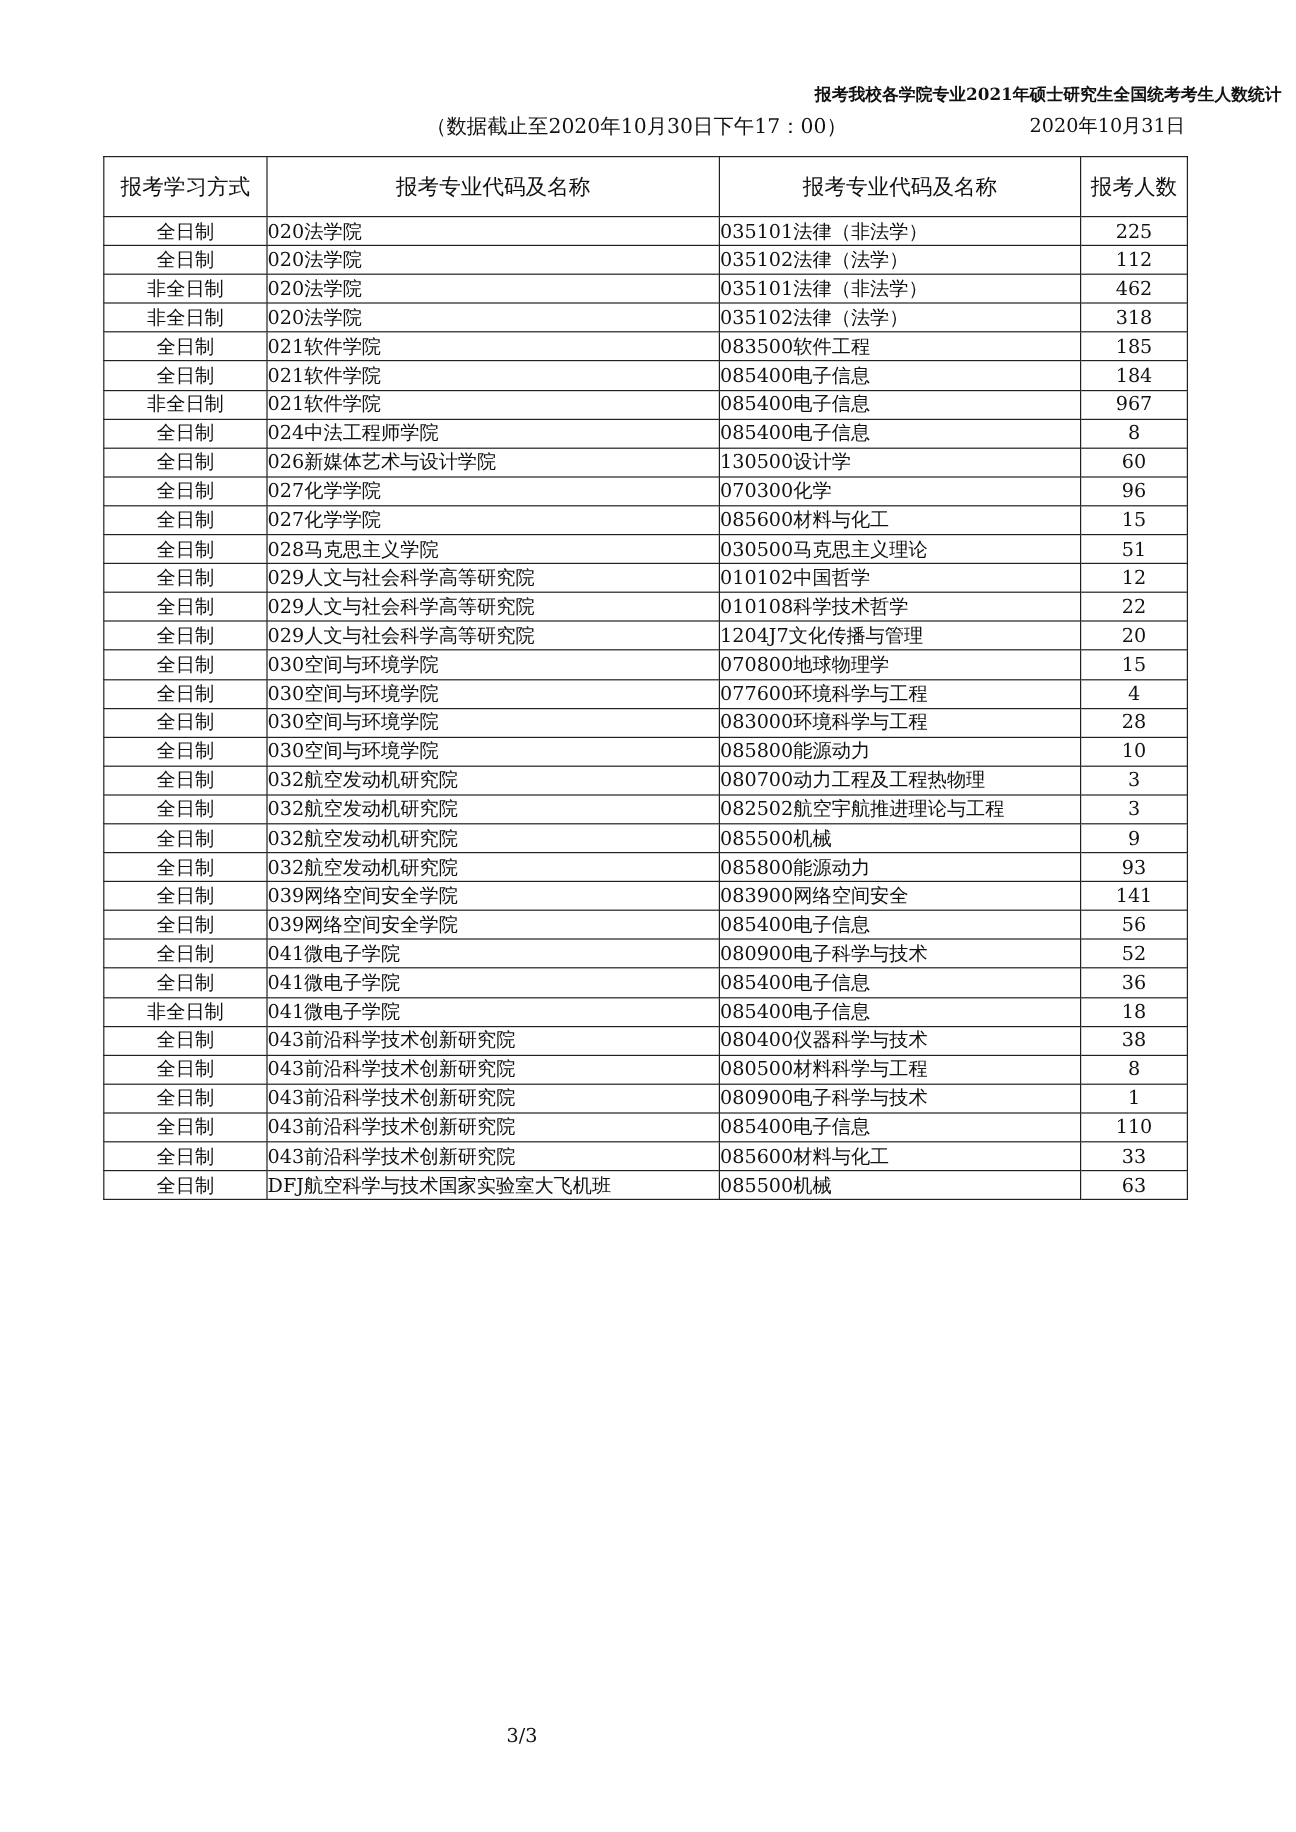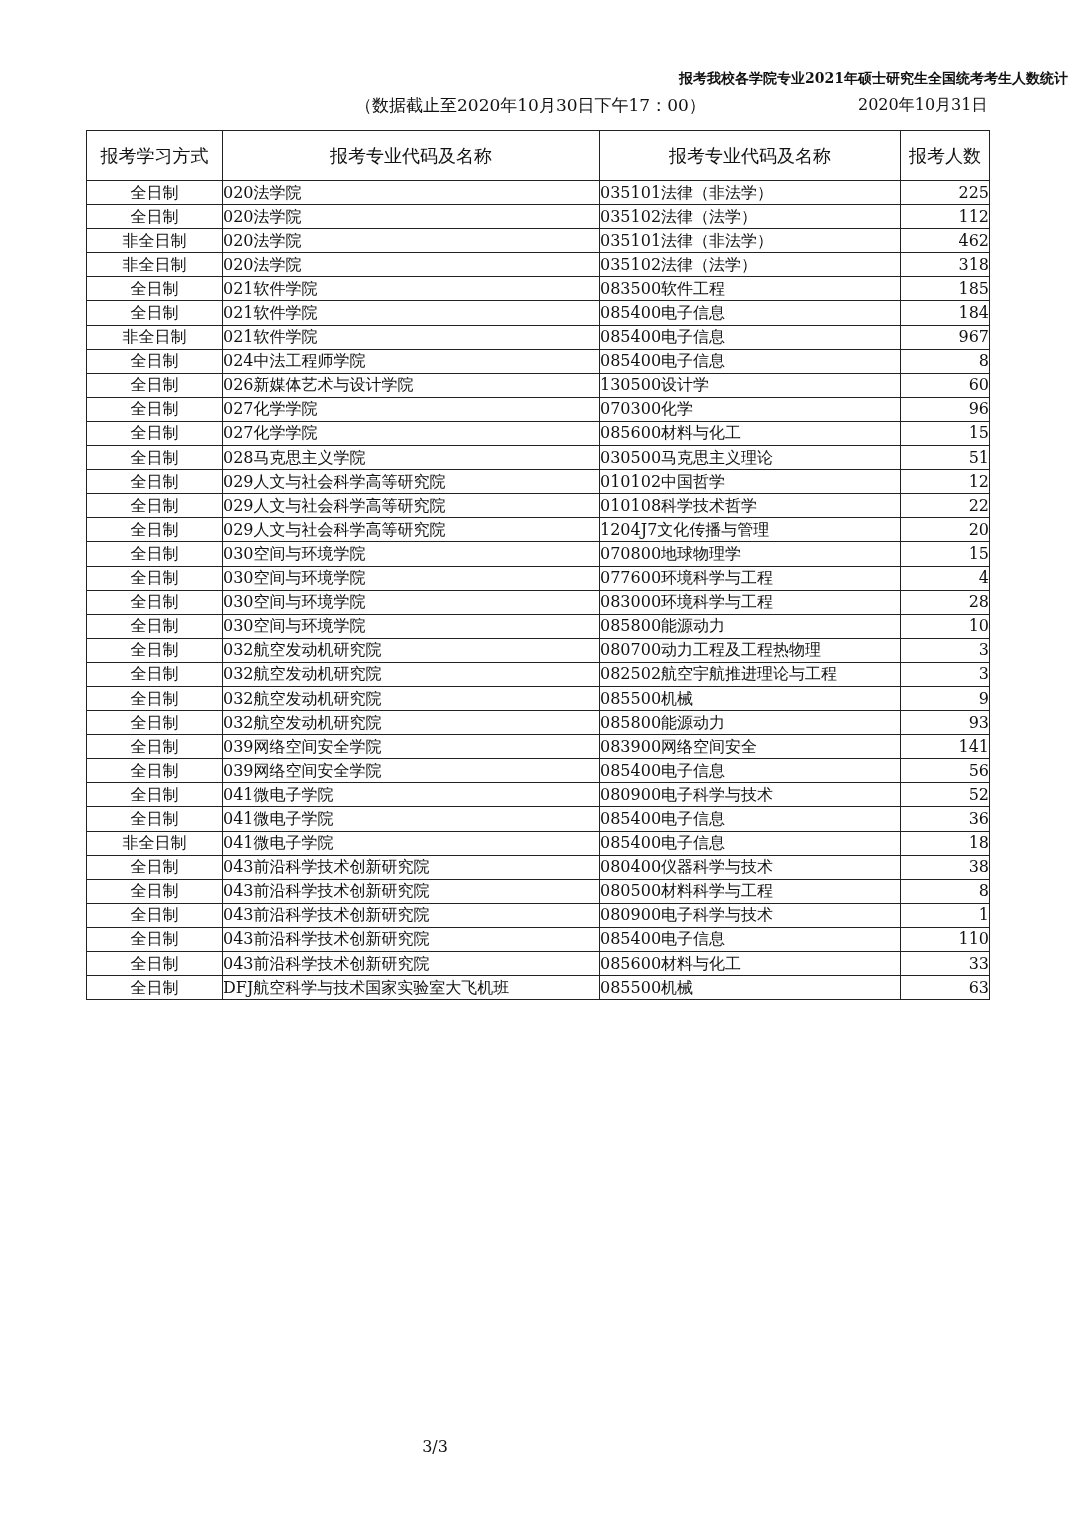--- a/index.html
+++ b/index.html
@@ -10,21 +10,21 @@
   .subtitle { position: absolute; top: 94px; left: 355px; font-size: 17px; font-weight: normal; }
   .date { position: absolute; top: 95px; left: 858px; font-size: 16px; }
   table.stats { position: absolute; top: 130px; left: 86px; border-collapse: collapse;
                 width: 903px; table-layout: fixed; }
   table.stats th, table.stats td { border: 1.5px solid #222; padding: 0; overflow: hidden; white-space: nowrap; }
   table.stats th { height: 49px; font-size: 18px; font-weight: normal; text-align: center; }
   table.stats td { height: 23.1px; font-size: 16px; line-height: 22px; }
   col.c1 { width: 136px; } col.c2 { width: 377px; } col.c3 { width: 301px; } col.c4 { width: 89px; }
   td.mode { text-align: center; }
   td.dept, td.major { text-align: left; padding-left: 2px; }
-  td.count { text-align: right; }
+  td.count { text-align: center; }
   .footer { position: absolute; top: 1437px; left: 0; width: 870px; text-align: center; font-size: 16px; }
 </style>
 </head>
 <body>
 
 <div class="title">报考我校各学院专业2021年硕士研究生全国统考考生人数统计</div>
 <div class="subtitle">（数据截止至2020年10月30日下午17：00）</div>
 <div class="date">2020年10月31日</div>
 
 <table class="stats">

